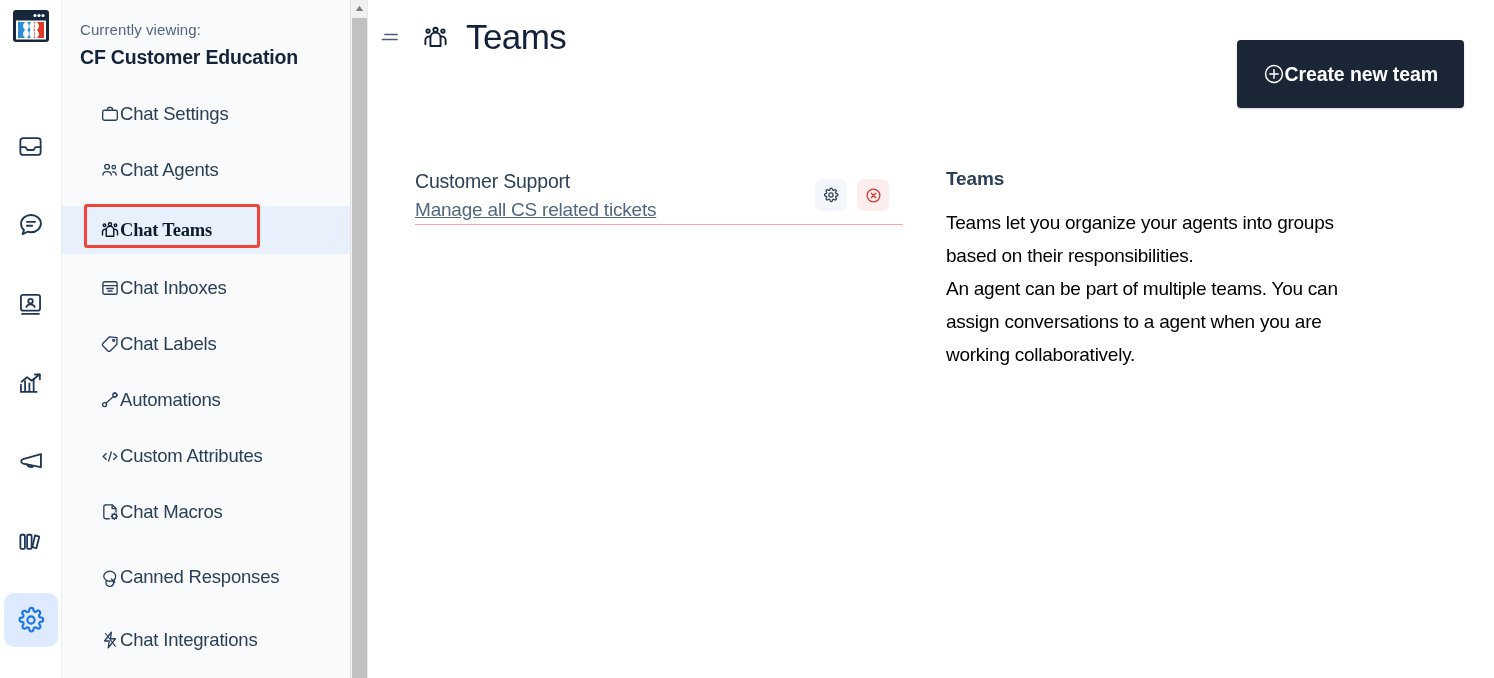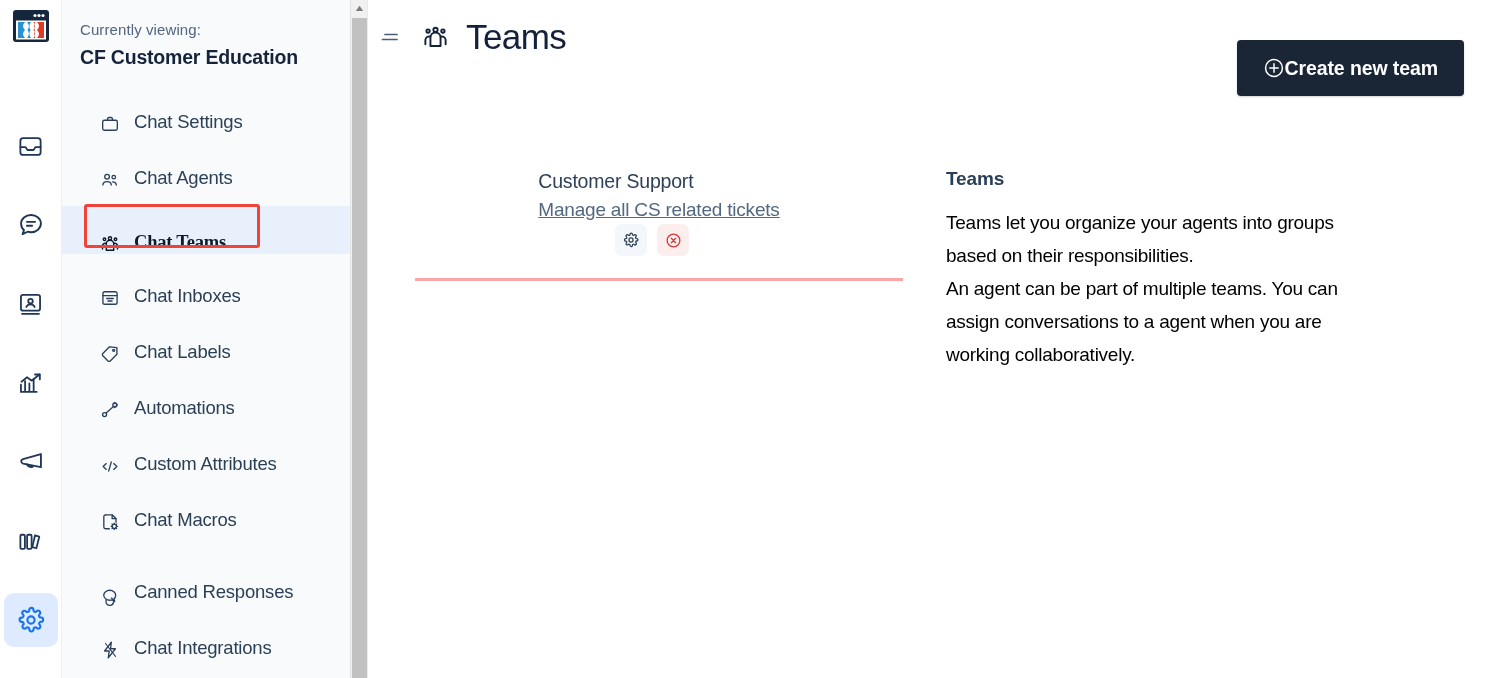--- a/index.html
+++ b/index.html
@@ -50,21 +50,21 @@
   .sb-head .viewing {
     font-size: 15px; color: #536581; letter-spacing: .1px;
     line-height: 20px;
   }
   .sb-head .account {
     font-size: 19.5px; color: #16243b; font-weight: 600;
     margin-top: 4px; letter-spacing: -.2px; line-height: 26px;
   }
   .sb-menu { margin-top: 24px; }
   .sb-item {
-    display: flex; align-items: flex-end; gap: 14px;
+    display: flex; align-items: center; 
     padding: 0 18px 0 38px;
     height: 40px;
     margin-bottom: 16px;
     cursor: pointer;
     position: relative;
   }
   .sb-item .sb-ico {
     width: 20px; min-width: 20px; height: 20px;
     display: flex; align-items: center; justify-content: center;
     color: #2b3f5c;
@@ -113,38 +113,36 @@
     padding: 16px 0 0 10px;
   }
   .hamburger { width: 26px; height: 26px; display:flex; align-items:center; justify-content:center; cursor:pointer; color:#4a5e78;}
   .team-head-ico { width: 30px; height: 30px; display:flex; align-items:center; justify-content:center; color:#13213a;}
   .page-title {
     font-size: 35px; color: #13213a; letter-spacing: -.6px;
     line-height: 42px; font-weight: 400;
   }
   .create-btn {
     position: absolute; right: 30px; top: 40px;
-    height: 56px; padding: 0 26px;
+    height: 68px; padding: 0 26px;
     background: #1a2536; color: #ffffff;
     border: none; border-radius: 4px;
     display: flex; align-items: center; 
     font-size: 19.5px; font-weight: 700; letter-spacing: -.1px;
     cursor: pointer;
     box-shadow: 0 1px 2px rgba(0,0,0,.18);
   }
   .create-btn .plus-ico { display:flex; align-items:center; }
 
   .content { display: flex; padding: 108px 0 0 0; }
   .teams-col { width: 538px; padding-left: 47px; }
   .team-row {
     display: flex; align-items: center; justify-content: space-between;
-    padding-bottom: 22px;
-    border-bottom: 3px solid #fca5a5;
+    border-bottom: 1px solid #fca5a5;
     width: 488px;
-    flex-direction: column;
   }
   .team-name {
     font-size: 19.5px; color: #2d4158; letter-spacing: -.2px; line-height: 30px;
   }
   .team-desc {
     font-size: 19px; color: #526880; letter-spacing: -.2px; line-height: 28px; text-decoration: underline;
   }
   .team-actions { display: flex; gap: 10px; align-items: center; margin-right: 14px;}
   .act-btn {
     width: 32px; height: 32px; border-radius: 7px;

